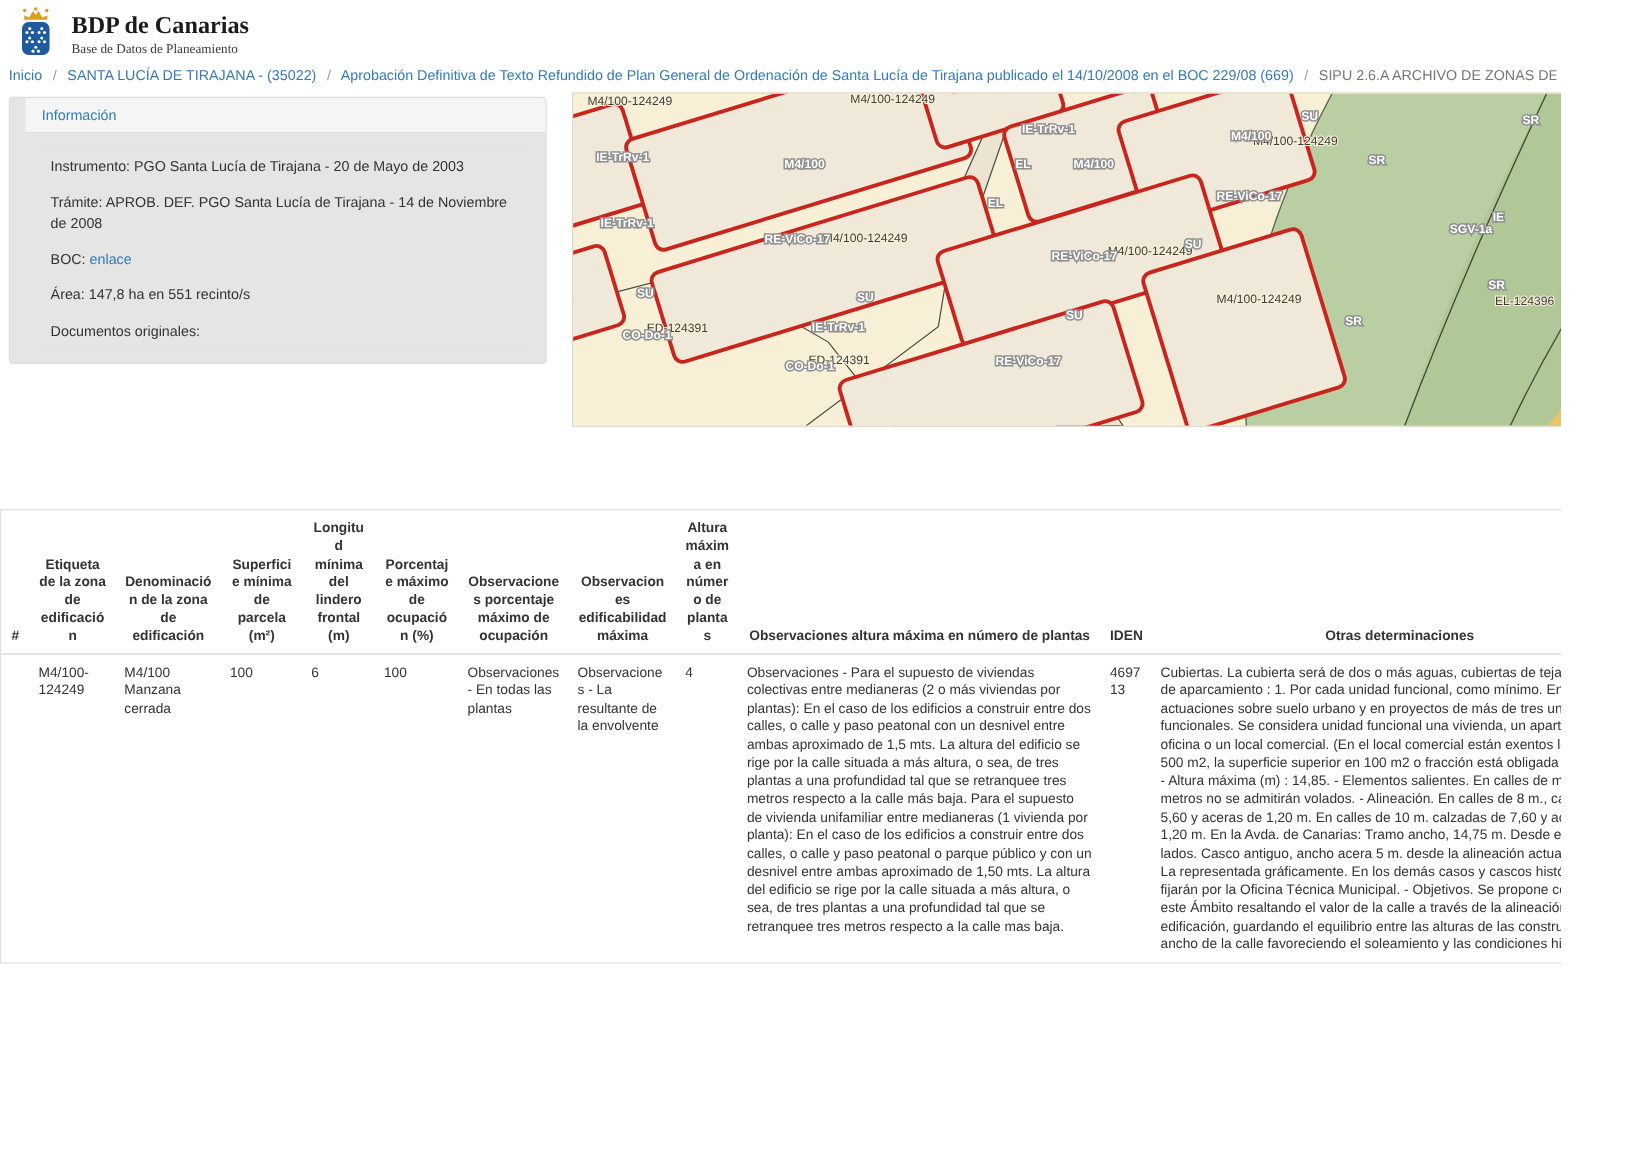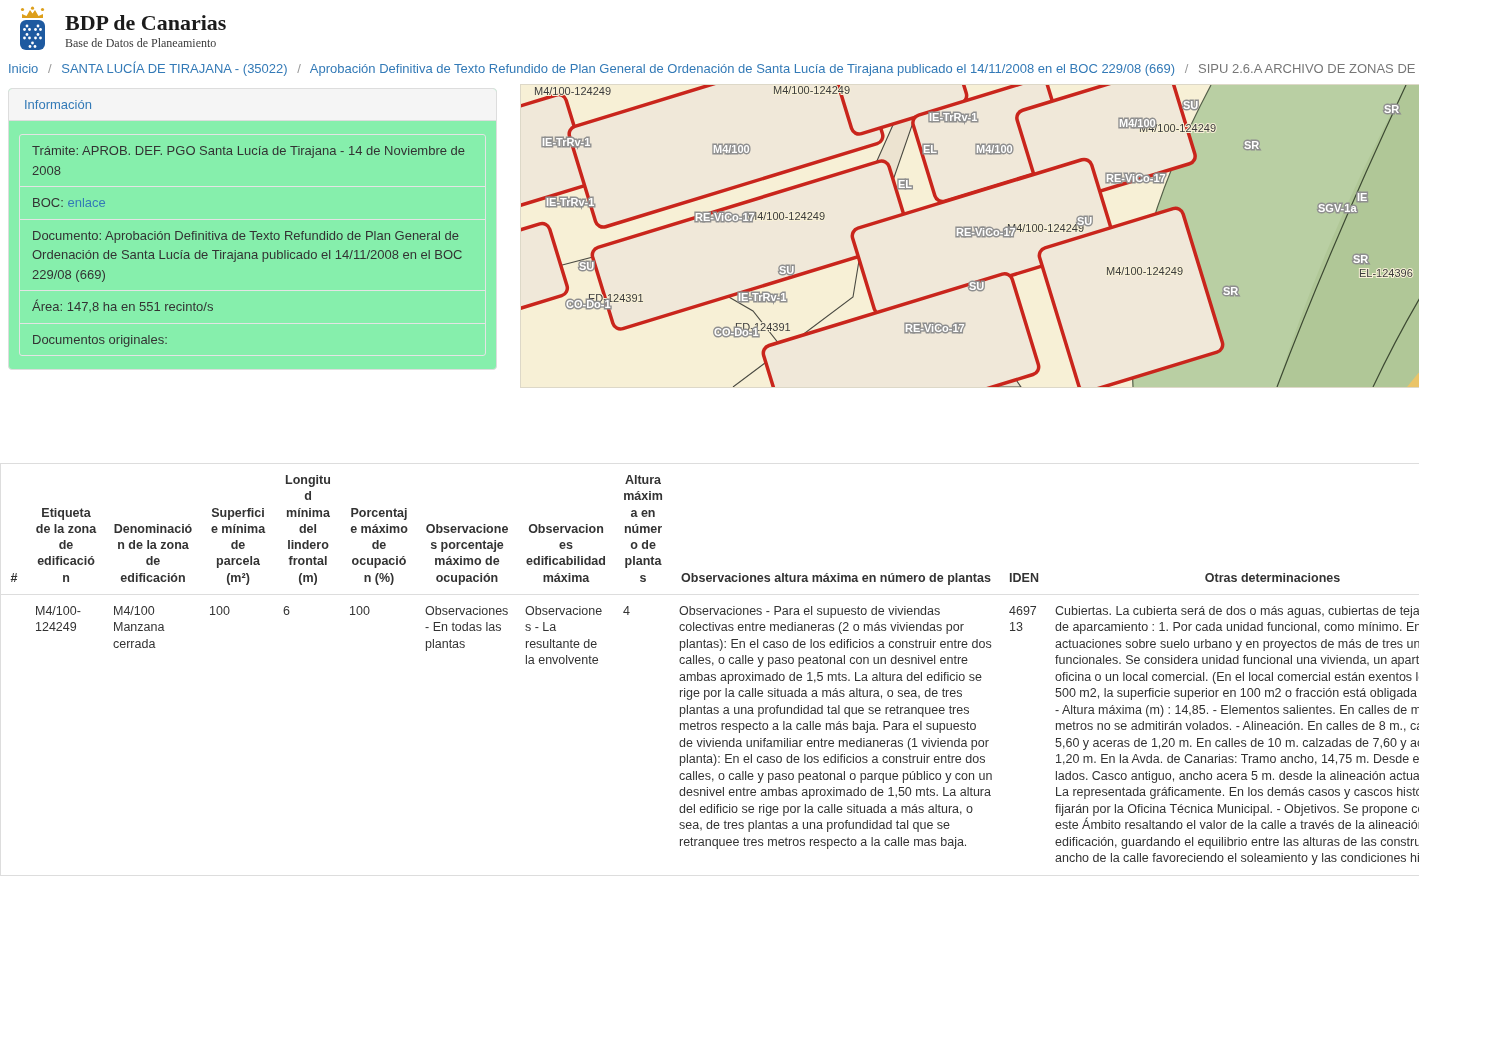--- a/index.html
+++ b/index.html
@@ -11,21 +11,21 @@
   .logo-text .title{font-family:"Liberation Serif",serif;font-weight:bold;font-size:22px;color:#1b1b1b;line-height:1.1;}
   .logo-text .subtitle{font-family:"Liberation Serif",serif;font-size:12px;color:#3a3a3a;margin-top:1px;}
 
   
   .breadcrumb{position:absolute;top:61px;left:8px;right:4px;font-size:13px;white-space:nowrap;overflow:hidden;}
   .breadcrumb a{color:#337ab7;text-decoration:none;}
   .breadcrumb .sep{color:#999;margin:0 6px;}
   .breadcrumb .current{color:#777;}
 
   
-  .info-panel{position:absolute;top:88px;left:8px;width:489px;background:#86efac;border:1px solid #ddd;border-radius:4px;box-sizing:border-box;}
+  .info-panel{position:absolute;top:88px;left:8px;width:489px;background:#e5e5e5;border:1px solid #ddd;border-radius:4px;box-sizing:border-box;padding-left:14px;}
   .info-panel .panel-heading{background:#f5f5f5;border-bottom:1px solid #ddd;padding:8px 15px;font-size:13px;color:#337ab7;border-radius:3px 3px 0 0;}
   .info-panel .panel-body{padding:13px 10px;}
   ul.info-list{list-style:none;margin:0;padding:0;border:1px solid #e4e4e4;border-radius:3px;}
   ul.info-list li{padding:6px 12px;font-size:13px;line-height:1.5;border-top:1px solid #e4e4e4;}
   ul.info-list li:first-child{border-top:none;}
   ul.info-list a{color:#337ab7;text-decoration:none;text-align:right;}
 
   
   .map-container{position:absolute;left:520px;top:84px;width:980px;height:302px;overflow:hidden;border:1px solid #ddd8c8;box-sizing:content-box;background:#f7f0d6;}
   .map-container svg{display:block;}
@@ -75,35 +75,35 @@
       <div class="title">BDP de Canarias</div>
       <div class="subtitle">Base de Datos de Planeamiento</div>
     </div>
   </div>
 
   <nav class="breadcrumb">
     <a>Inicio</a>
     <span class="sep">/</span>
     <a>SANTA LUCÍA DE TIRAJANA - (35022)</a>
     <span class="sep">/</span>
-    <a>Aprobación Definitiva de Texto Refundido de Plan General de Ordenación de Santa Lucía de Tirajana publicado el 14/11/2008 en el BOC 229/08 (669)</a>
+    <a>Aprobación Definitiva de Texto Refundido de Plan General de Ordenación de Santa Lucía de Tirajana publicado el 14/10/2008 en el BOC 229/08 (669)</a>
     <span class="sep">/</span>
     <span class="current">SIPU 2.6.A ARCHIVO DE ZONAS DE EDIFICACIÓN - M4/100-124249</span>
   </nav>
 
   <section class="info-panel">
     <div class="panel-heading">Información</div>
     <div class="panel-body">
       <ul class="info-list">
+        <li>Instrumento: PGO Santa Lucía de Tirajana - 20 de Mayo de 2003</li>
         <li>Trámite: APROB. DEF. PGO Santa Lucía de Tirajana - 14 de Noviembre de 2008</li>
         <li>
           <span>BOC:</span>
           <a>enlace</a>
         </li>
-        <li>Documento: Aprobación Definitiva de Texto Refundido de Plan General de Ordenación de Santa Lucía de Tirajana publicado el 14/11/2008 en el BOC 229/08 (669)</li>
         <li>Área: 147,8 ha en 551 recinto/s</li>
         <li>Documentos originales:</li>
       </ul>
     </div>
   </section>
 
   <section class="map-container">
     <svg width="980" height="302" viewBox="0 0 980 302">
 
       <rect x="0" y="0" width="980" height="302" fill="#f7f0d6"></rect>

